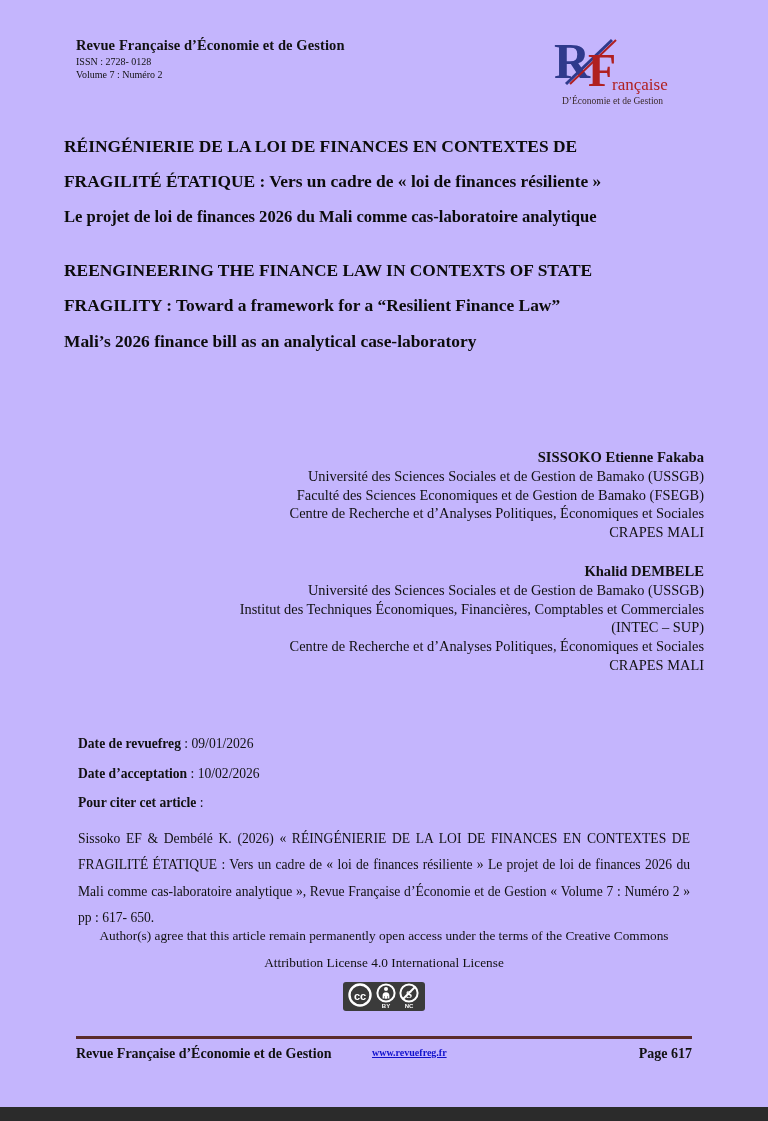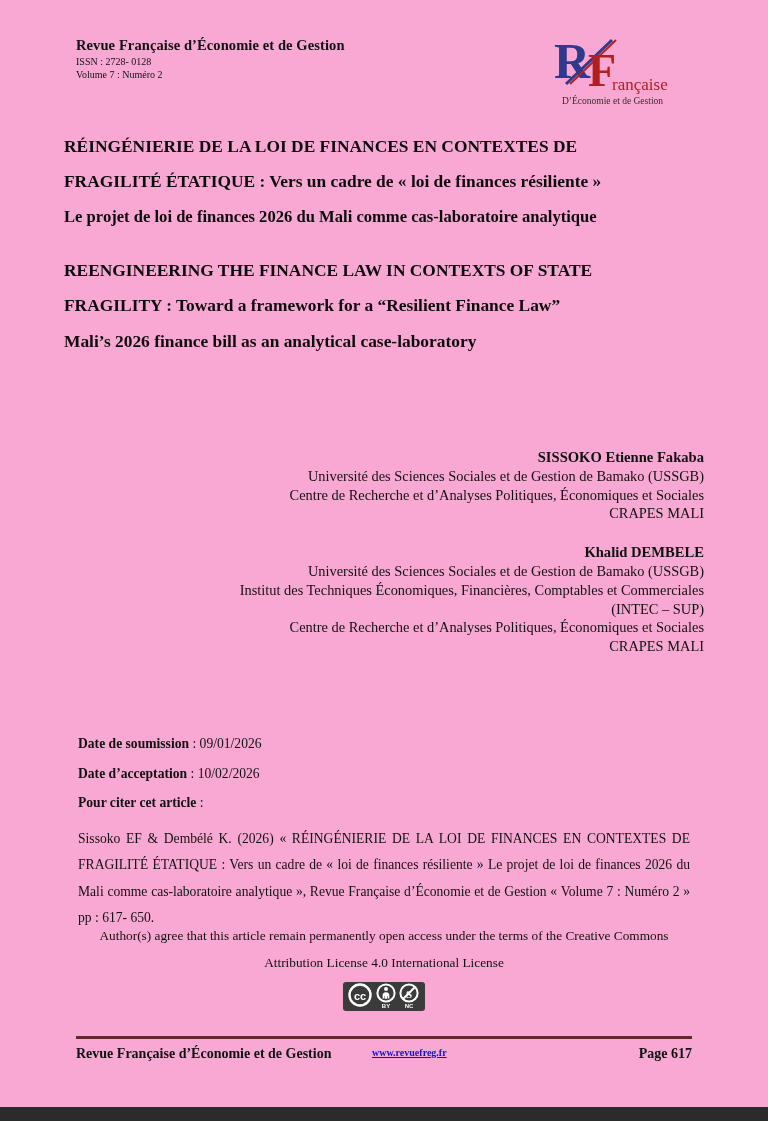--- a/index.html
+++ b/index.html
@@ -15,21 +15,21 @@
     font-family: "Liberation Serif", "DejaVu Serif", serif;
     color: #111111;
     overflow: hidden;
   }
 
   .page {
     position: absolute;
     left: 0; top: 0;
     width: 768px;
     height: 1107px;
-    background: #f9a8d4;
+    background: #c4b5fd;
     box-sizing: border-box;
   }
 
   .bottom-bar {
     position: absolute;
     left: 0;
     top: 1107px;
     width: 768px;
     height: 14px;
     background: #2b2b2b;
@@ -221,38 +221,39 @@
     <div class="title-line">REENGINEERING THE FINANCE LAW IN CONTEXTS OF STATE</div>
     <div class="title-line">FRAGILITY : Toward a framework for a “Resilient Finance Law”</div>
     <div class="title-line">Mali’s 2026 finance bill as an analytical case-laboratory</div>
   </div>
 
   <div class="authors">
 
     <div class="author-block">
       <div class="author-name">SISSOKO Etienne Fakaba</div>
       <div class="affil">Université des Sciences Sociales et de Gestion de Bamako (USSGB)</div>
+      <div class="affil">Faculté des Sciences Economiques et de Gestion de Bamako (FSEGB)</div>
       <div class="affil">Centre de Recherche et d’Analyses Politiques, Économiques et Sociales</div>
       <div class="affil">CRAPES MALI</div>
     </div>
 
     <div class="author-block">
       <div class="author-name">Khalid DEMBELE</div>
       <div class="affil">Université des Sciences Sociales et de Gestion de Bamako (USSGB)</div>
       <div class="affil">Institut des Techniques Économiques, Financières, Comptables et Commerciales</div>
       <div class="affil">(INTEC – SUP)</div>
       <div class="affil">Centre de Recherche et d’Analyses Politiques, Économiques et Sociales</div>
       <div class="affil">CRAPES MALI</div>
     </div>
 
   </div>
 
   <div class="meta">
     <div class="meta-line">
-      <b>Date de soumission</b><span> : 09/01/2026</span>
+      <b>Date de revuefreg</b><span> : 09/01/2026</span>
     </div>
     <div class="meta-line">
       <b>Date d’acceptation</b><span> : 10/02/2026</span>
     </div>
     <div class="meta-line">
       <b>Pour citer cet article</b><span> :</span>
     </div>
     <div class="citation">Sissoko EF &amp; Dembélé K. (2026) « RÉINGÉNIERIE DE LA LOI DE FINANCES EN CONTEXTES DE FRAGILITÉ ÉTATIQUE : Vers un cadre de « loi de finances résiliente » Le projet de loi de finances 2026 du Mali comme cas-laboratoire analytique », Revue Française d’Économie et de Gestion « Volume 7 : Numéro 2 » pp : 617- 650.</div>
   </div>
 

